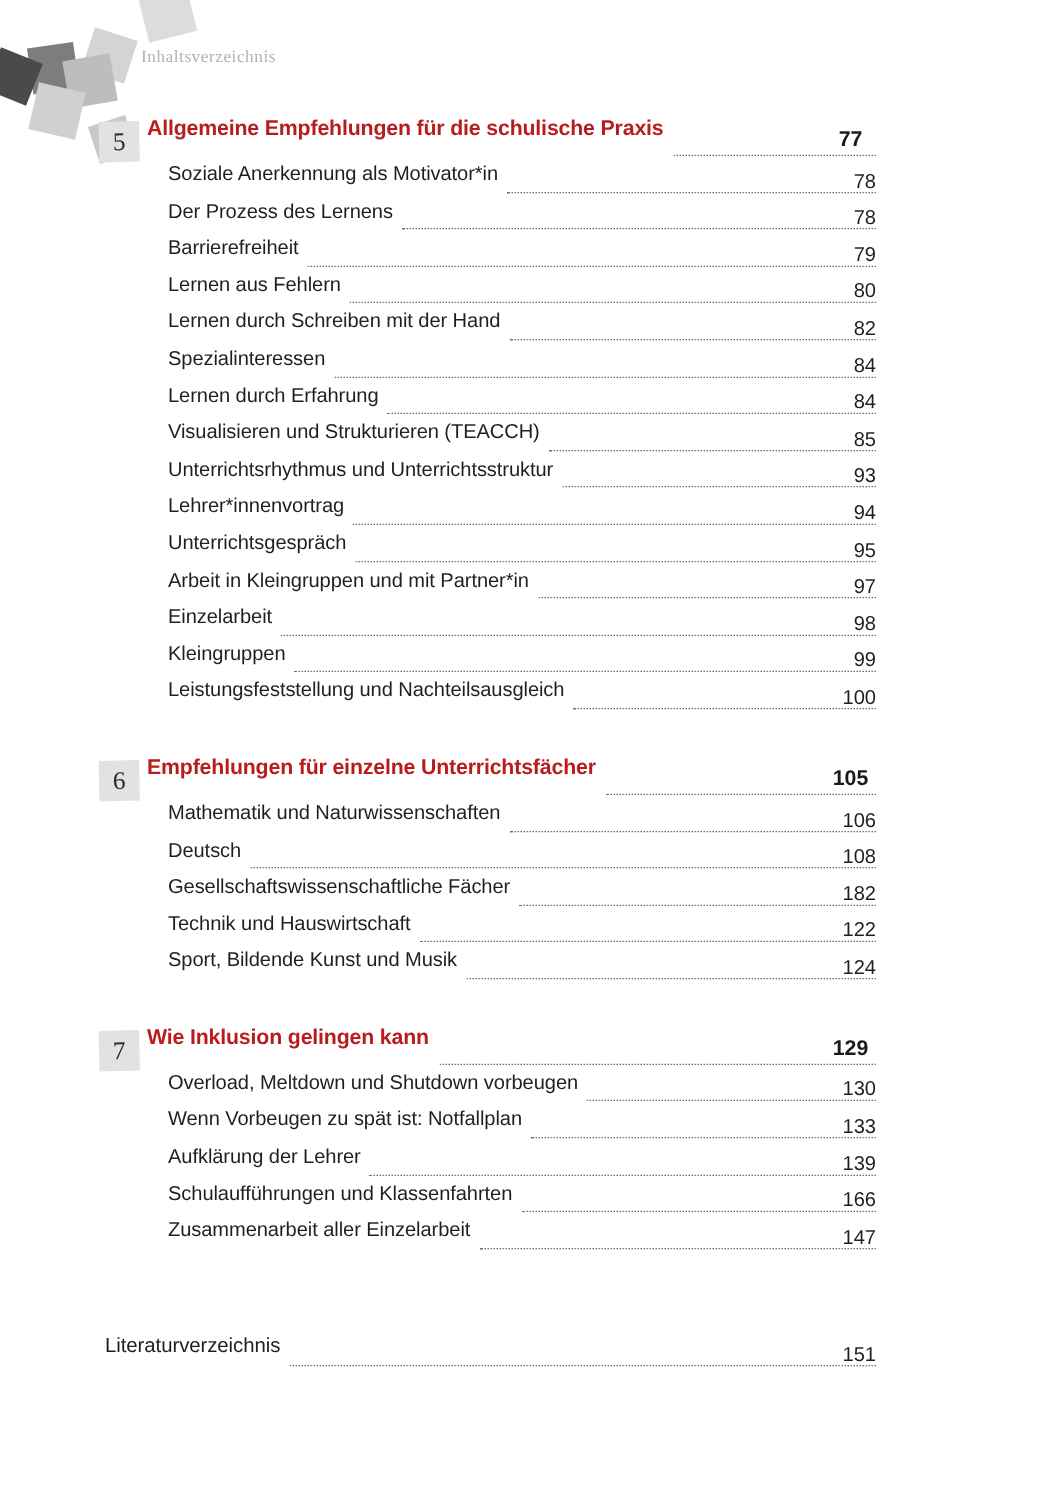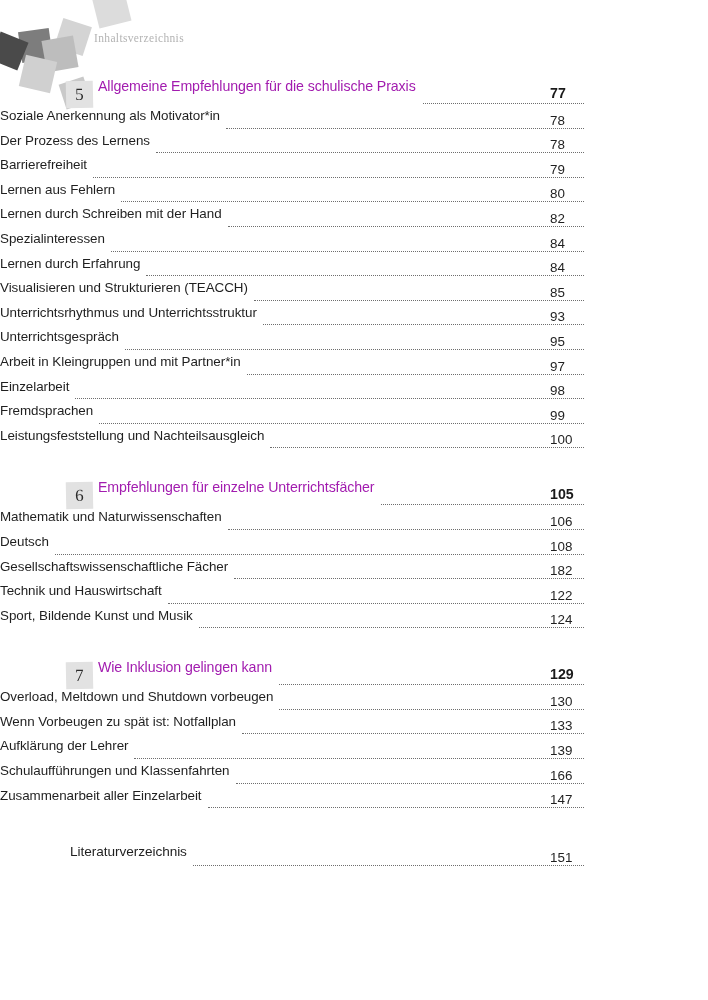--- a/index.html
+++ b/index.html
@@ -63,81 +63,83 @@
     color: #2b2b2b;
     font-size: 17px;
     font-family: "Liberation Serif", serif;
     display: flex;
     align-items: center;
     justify-content: center;
     transform: rotate(-1.2deg);
   }
   .chap-title {
     font-size: 14.2px;
-    font-weight: normal;
-    color: #a21caf;
+    font-weight: bold;
+    color: #b91c1c;
     margin-left: 32px;
     white-space: nowrap;
     letter-spacing: -0.1px;
   }
   .chap-row .leader { margin-left: 7px; }
   .chap-row .pnum {
     position: absolute;
     right: 124px;
     bottom: 7px;
     font-size: 14.2px;
     font-weight: bold;
     color: #1a1a1a;
     width: 34px;
-    text-align: left;
+    text-align: center;
   }
 
   
   .sub-row {
     position: relative;
     display: flex;
     align-items: baseline;
     height: 24.6px;
+    padding-left: 112px;
     padding-right: 124px;
   }
   .sub-title {
     font-size: 13.4px;
     color: #1f1f1f;
     white-space: nowrap;
     letter-spacing: -0.05px;
   }
   .sub-row .leader { margin-left: 6px; }
   .sub-row .pnum {
     position: absolute;
     right: 124px;
     bottom: 5px;
     font-size: 13.4px;
     color: #1f1f1f;
     width: 34px;
+    text-align: right;
   }
 
   
   .leader {
     flex: 1 1 auto;
     position: relative;
     height: 1px;
     min-width: 8px;
     overflow: hidden;
     align-self: flex-end;
     margin-bottom: 4px;
   }
   .leader::after {
     content: "";
     position: absolute;
     left: 0; right: 0; top: 0;
     border-top: 1.4px dotted #6e6e6e;
   }
 
   
-  #lit-block { margin-top: 32px; }
+  #lit-block { margin-top: 52px; }
   #lit-block .sub-row { padding-left: 70px; height: 26px; }
   #lit-block .sub-title { font-size: 13.6px; }
 </style>
 </head>
 <body>
 
 <div id="deco">
     <div class="sq" style="left: 95px; top: -8px; width: 33px; height: 33px; background: rgb(220, 220, 220); transform: rotate(-14deg);"></div>
     <div class="sq" style="left: 58px; top: 22px; width: 30px; height: 30px; background: rgb(212, 212, 212); transform: rotate(18deg);"></div>
     <div class="sq" style="left: 20px; top: 30px; width: 31px; height: 31px; background: rgb(125, 125, 125); transform: rotate(-8deg);"></div>
@@ -196,36 +198,41 @@
     <span class="sub-title">Visualisieren und Strukturieren (TEACCH)</span>
     <span class="leader"></span>
     <span class="pnum">85</span>
   </div>
       <div class="sub-row">
     <span class="sub-title">Unterrichtsrhythmus und Unterrichtsstruktur</span>
     <span class="leader"></span>
     <span class="pnum">93</span>
   </div>
       <div class="sub-row">
+    <span class="sub-title">Lehrer*innenvortrag</span>
+    <span class="leader"></span>
+    <span class="pnum">94</span>
+  </div>
+      <div class="sub-row">
     <span class="sub-title">Unterrichtsgespräch</span>
     <span class="leader"></span>
     <span class="pnum">95</span>
   </div>
       <div class="sub-row">
     <span class="sub-title">Arbeit in Kleingruppen und mit Partner*in</span>
     <span class="leader"></span>
     <span class="pnum">97</span>
   </div>
       <div class="sub-row">
     <span class="sub-title">Einzelarbeit</span>
     <span class="leader"></span>
     <span class="pnum">98</span>
   </div>
       <div class="sub-row">
-    <span class="sub-title">Fremdsprachen</span>
+    <span class="sub-title">Kleingruppen</span>
     <span class="leader"></span>
     <span class="pnum">99</span>
   </div>
       <div class="sub-row">
     <span class="sub-title">Leistungsfeststellung und Nachteilsausgleich</span>
     <span class="leader"></span>
     <span class="pnum">100</span>
   </div>
     </div>
     <div class="chapter-block gap">

